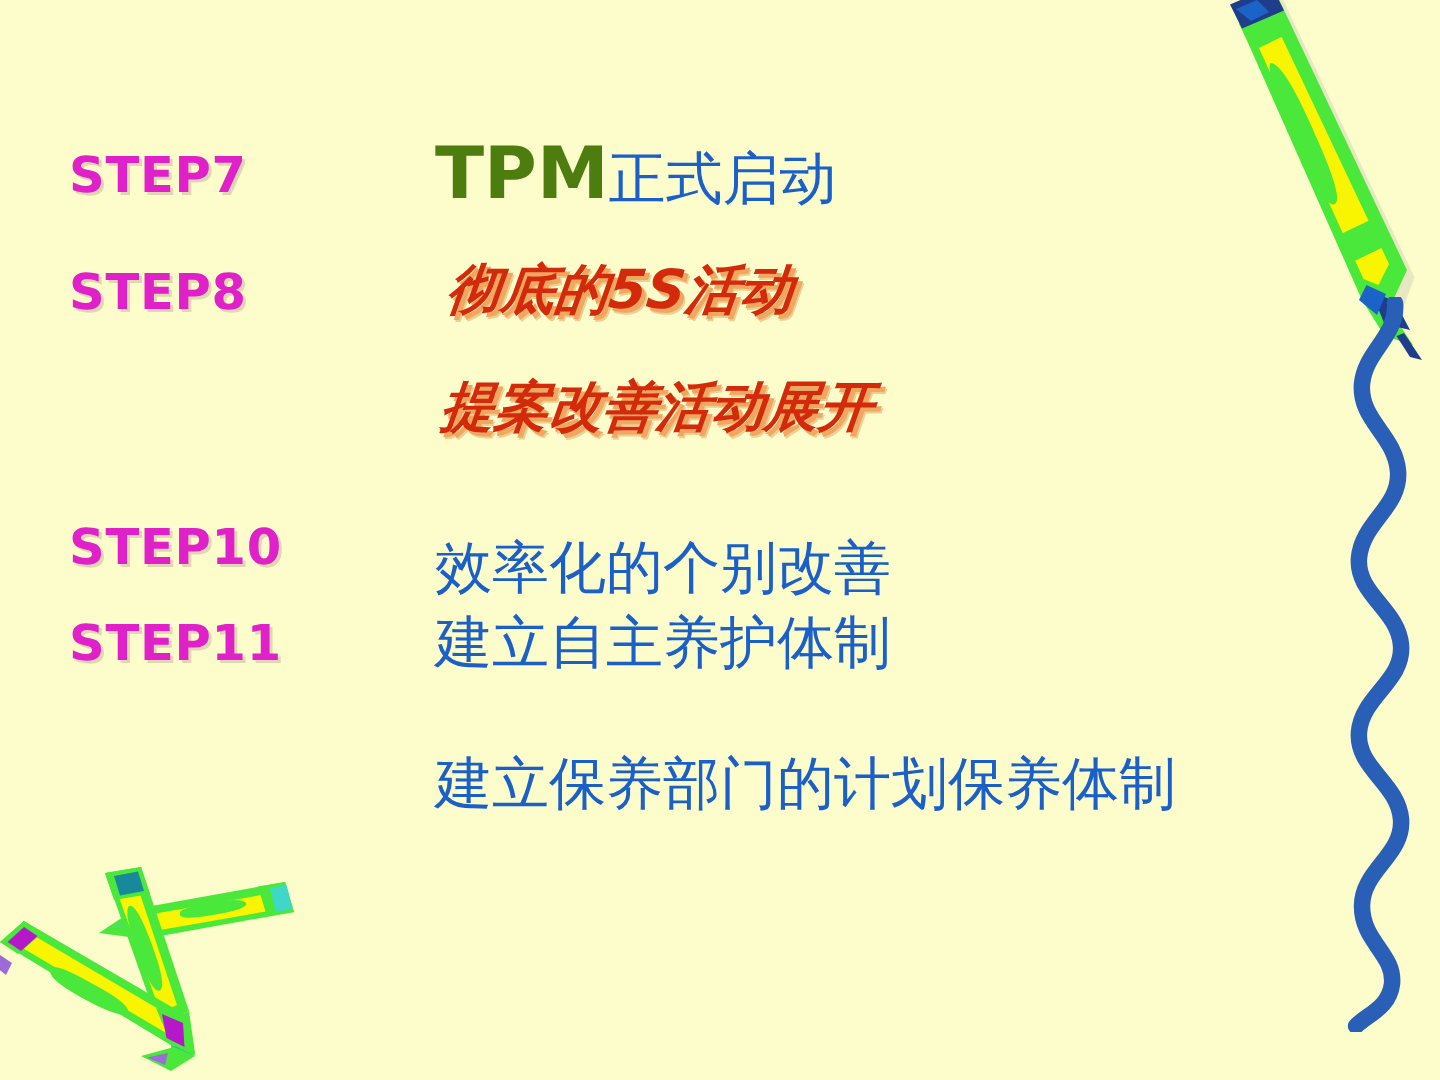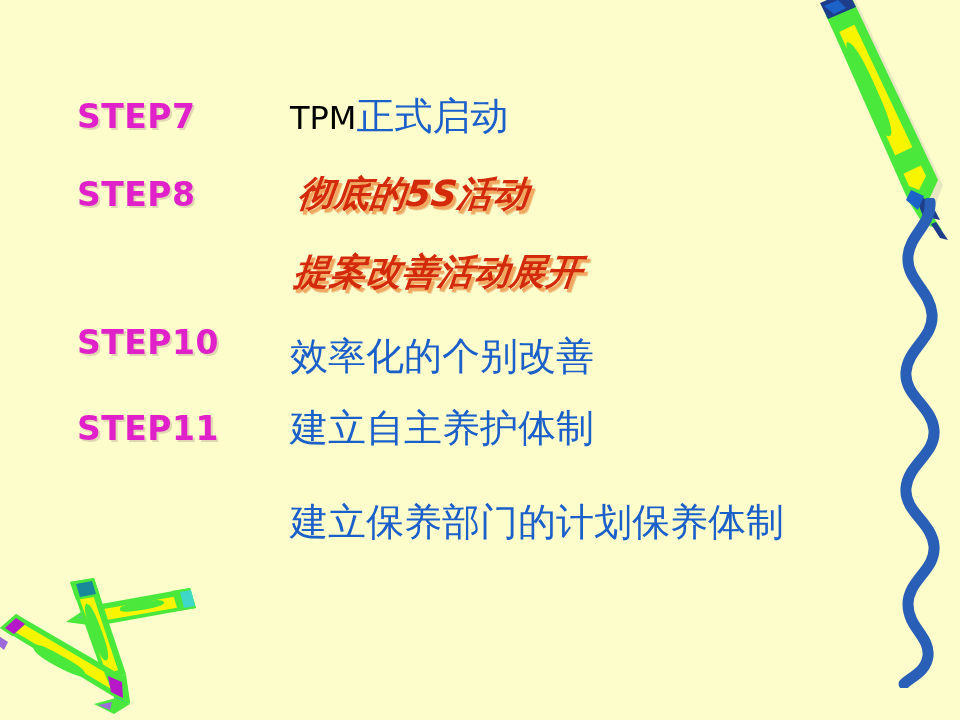--- a/index.html
+++ b/index.html
@@ -32,39 +32,38 @@
   .step-label {
     position: absolute;
     left: 46px;
     font-family: "DejaVu Sans", sans-serif;
     font-weight: bold;
     font-size: 33px;
     letter-spacing: 0.5px;
     color: #E020C8;
     text-shadow: 2px 2px 0 rgba(150,120,110,0.28);
     white-space: nowrap;
-    margin-left: 31px;
   }
   .step-text {
     position: absolute;
     white-space: nowrap;
     line-height: 1;
   }
 
   
   .txt-blue {
     color: #1B5FC8;
     font-family: "DejaVu Sans", sans-serif;
     font-size: 38px;
     font-weight: normal;
   }
   .txt-blue .lead {
-    font-weight: normal;
-    color: #000000;
-    font-size: 32px;
+    font-weight: bold;
+    color: #4d7c0f;
+    font-size: 48px;
   }
 
   
   .txt-red {
     color: #D42A0C;
     font-family: "DejaVu Sans", sans-serif;
     font-size: 36px;
     font-weight: bold;
     font-style: italic;
     text-shadow: 3px 3px 0 #F0A860, 4px 4px 0 rgba(220,150,80,0.45);
@@ -165,21 +164,21 @@
 
   <div class="row" style="top:164px;">
     <span class="step-label">STEP8</span>
     <span class="step-text txt-red" style="left:298px;">彻底的5S活动</span>
   </div>
 
   <div class="row" style="top:242px;">
     <span class="step-text txt-red" style="left:294px;">提案改善活动展开</span>
   </div>
 
-  <div class="row" style="top:312px;">
+  <div class="row" style="top:334px;">
     <span class="step-label">STEP10</span>
     <span class="step-text txt-blue" style="left:290px;margin-top:28px;">效率化的个别改善</span>
   </div>
 
   <div class="row" style="top:398px;text-decoration:underline;">
     <span class="step-label">STEP11</span>
     <span class="step-text txt-blue" style="left:290px;">建立自主养护体制</span>
   </div>
 
   <div class="row" style="top:476px;">

